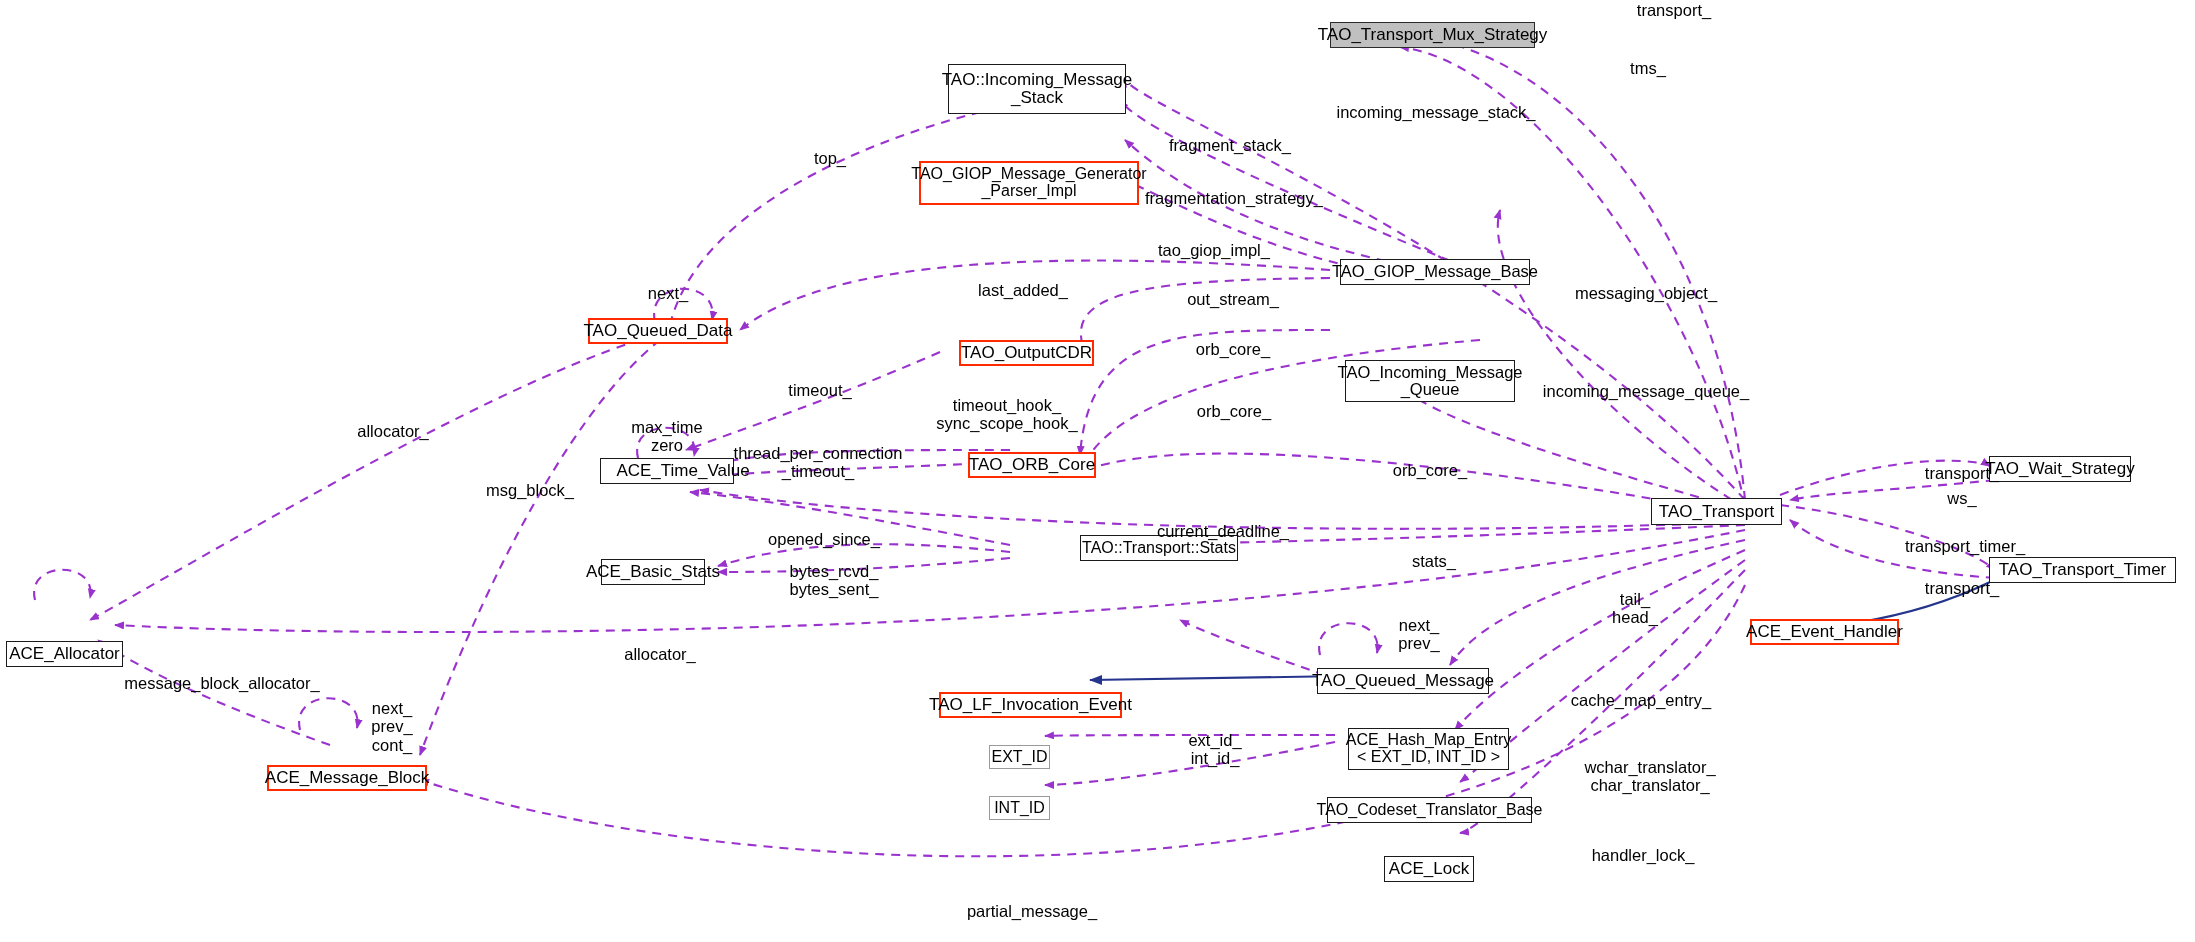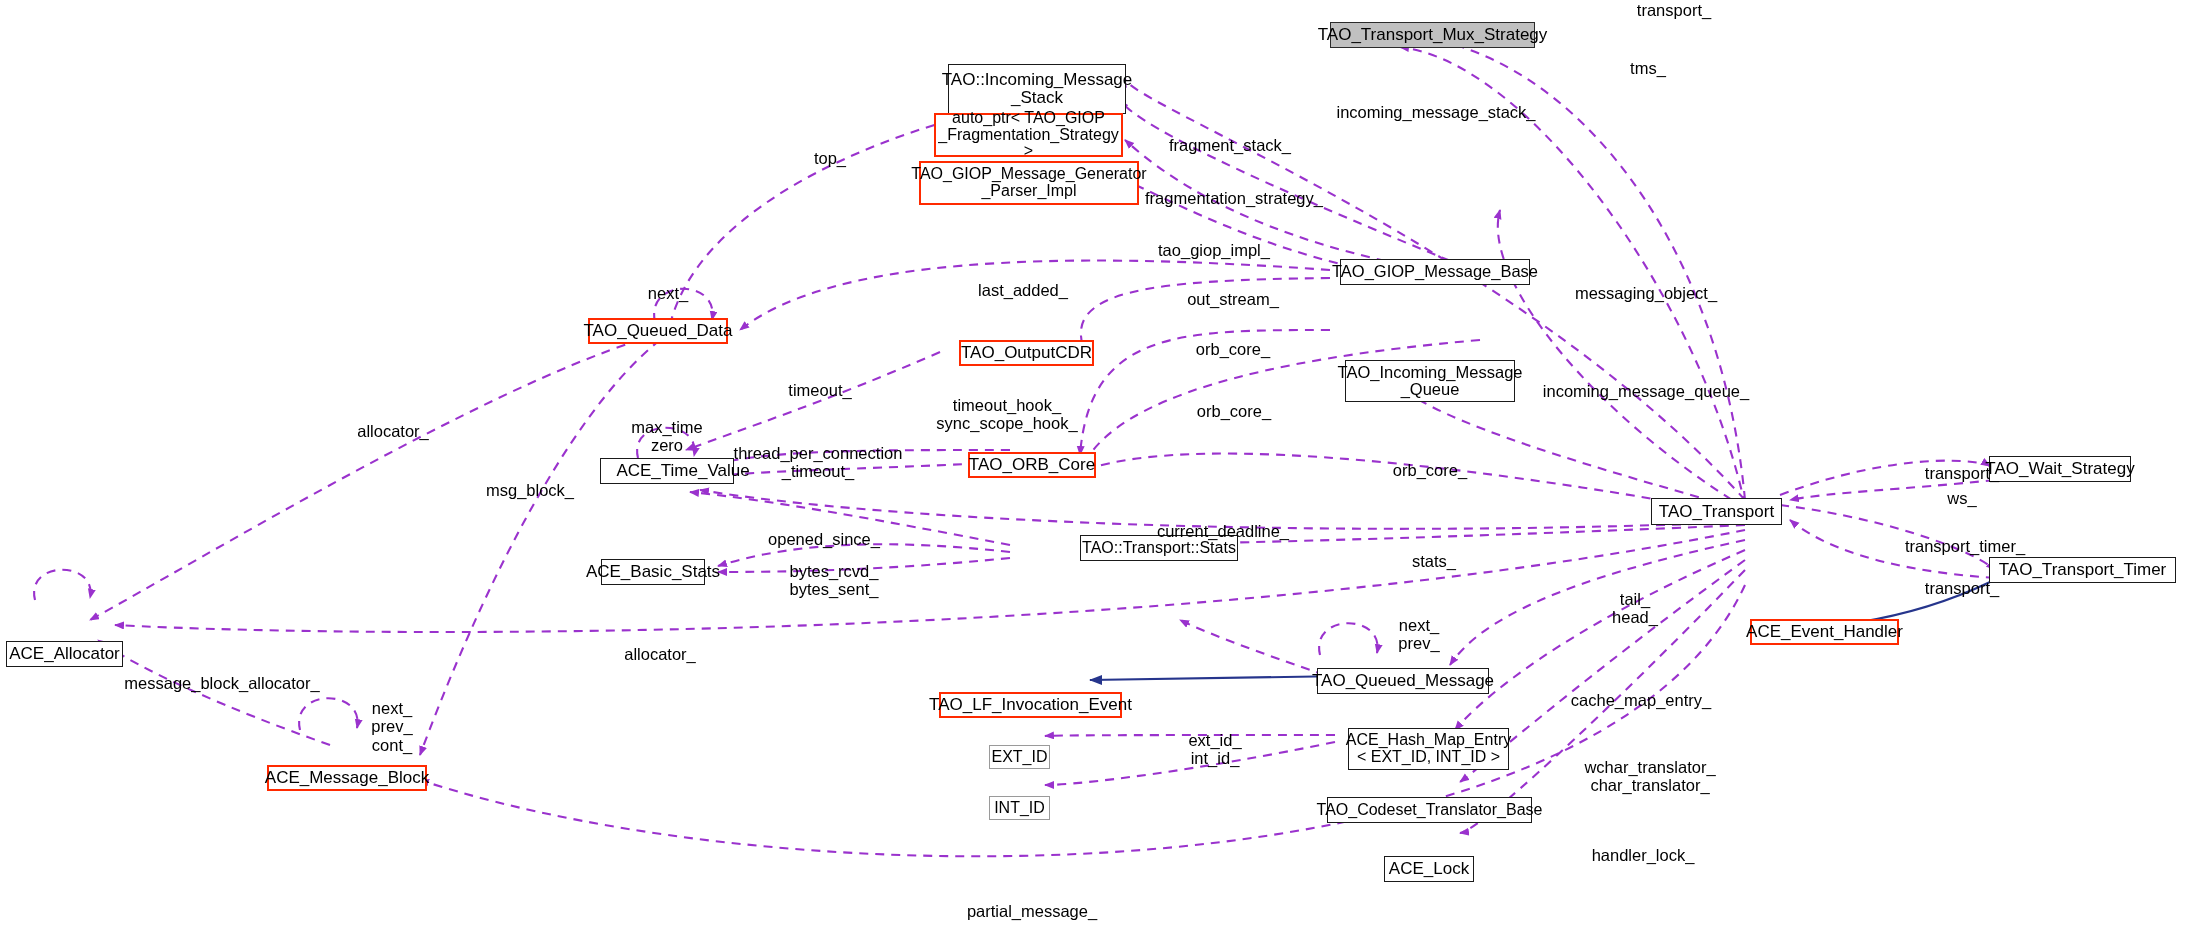--- a/index.html
+++ b/index.html
@@ -112,22 +112,20 @@
       <path d="M1990,582 C1900,625 1800,632 1780,625"></path>
       <path d="M1345,676 C1200,678 1100,680 1090,680"></path>
     </g>
   </svg>
 
   <div class="node gray" style="left:1330px;top:22px;width:205px;height:26px;">TAO_Transport_Mux_Strategy</div>
 
   <div class="node black" style="left:948px;top:64px;width:178px;height:50px;">TAO::Incoming_Message
 _Stack</div>
 
-  <div class="node red" style="left:934px;top:113px;width:189px;height:44px;padding:0 4px;font-size:16px;">auto_ptr&lt; TAO_GIOP
-_Fragmentation_Strategy &gt;</div>
 
   <div class="node red" style="left:919px;top:161px;width:220px;height:44px;font-size:16px;">TAO_GIOP_Message_Generator
 _Parser_Impl</div>
 
   <div class="node black" style="left:1340px;top:259px;width:190px;height:26px;font-size:16.5px;">TAO_GIOP_Message_Base</div>
 
   <div class="node red" style="left:588px;top:318px;width:140px;height:26px;">TAO_Queued_Data</div>
 
   <div class="node red" style="left:959px;top:340px;width:135px;height:26px;">TAO_OutputCDR</div>
 

